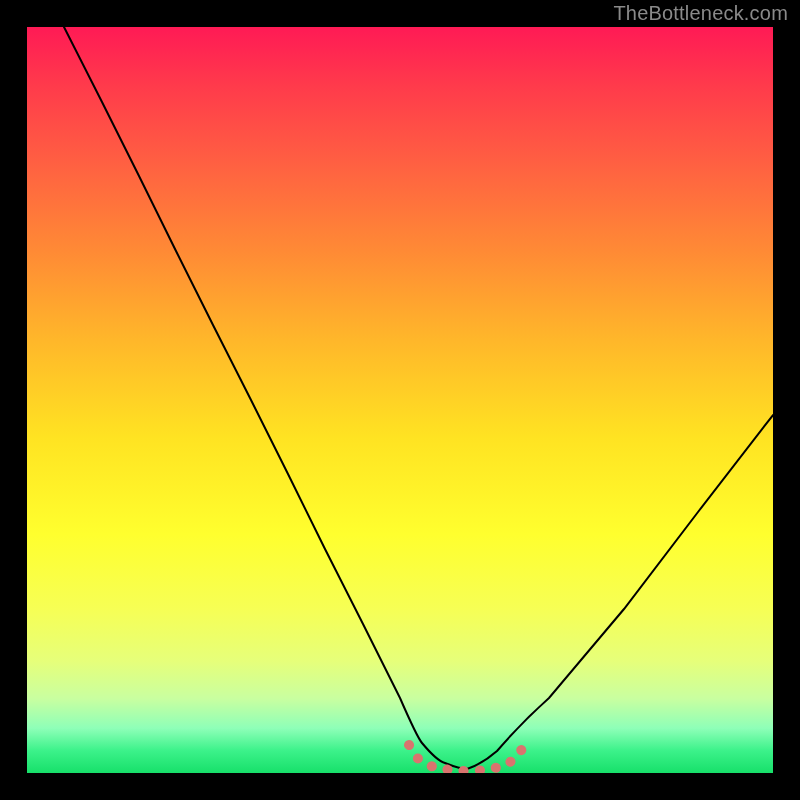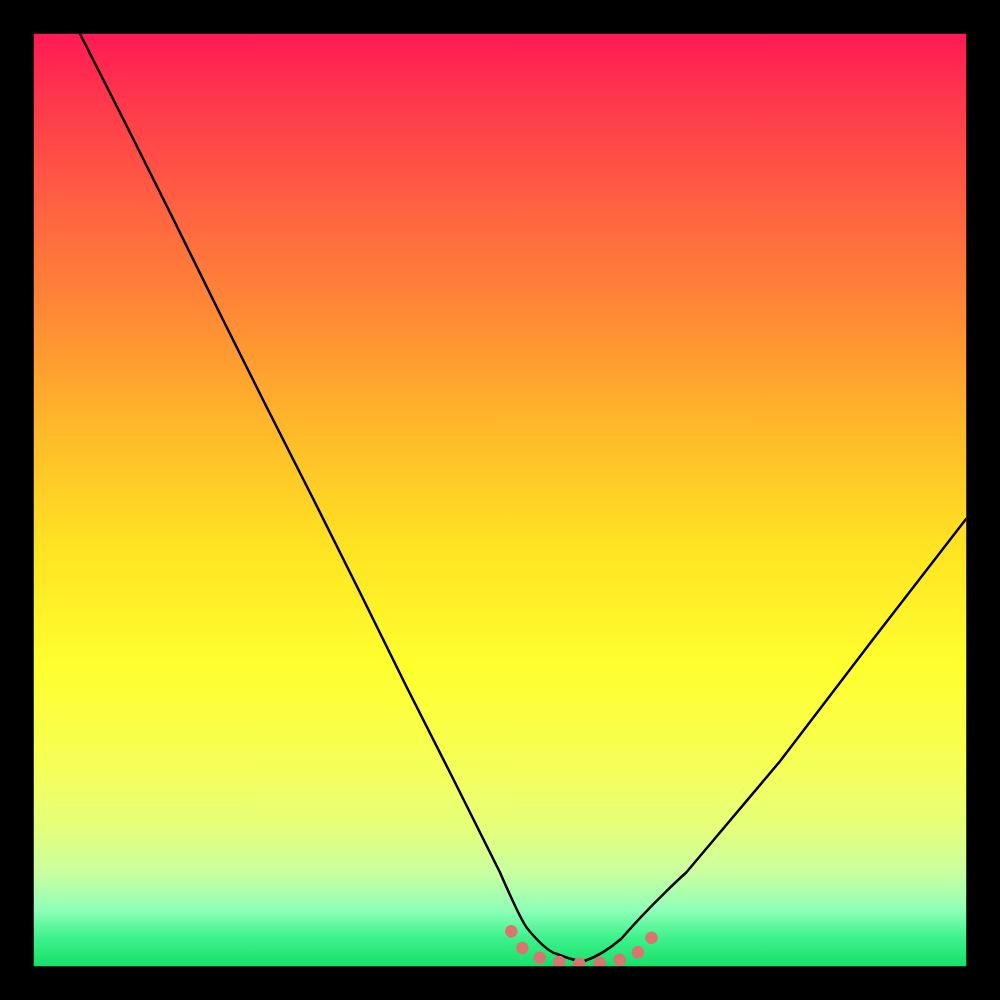--- a/index.html
+++ b/index.html
@@ -71,20 +71,21 @@
     stroke-linecap: round;
     stroke-linejoin: round;
     stroke-dasharray: 0.1 16;
   }
 </style>
 </head>
 <body>
 
 <div class="frame">
 
+  <div class="watermark">TheBottleneck.com</div>
 
   <div class="plot">
     <svg class="curve" viewBox="0 0 746 746" preserveAspectRatio="none">
 
       <path class="curve-line" d="M 37 0
                L 75 75
                L 112 149
                L 149 224
                L 186 298
                L 224 373

